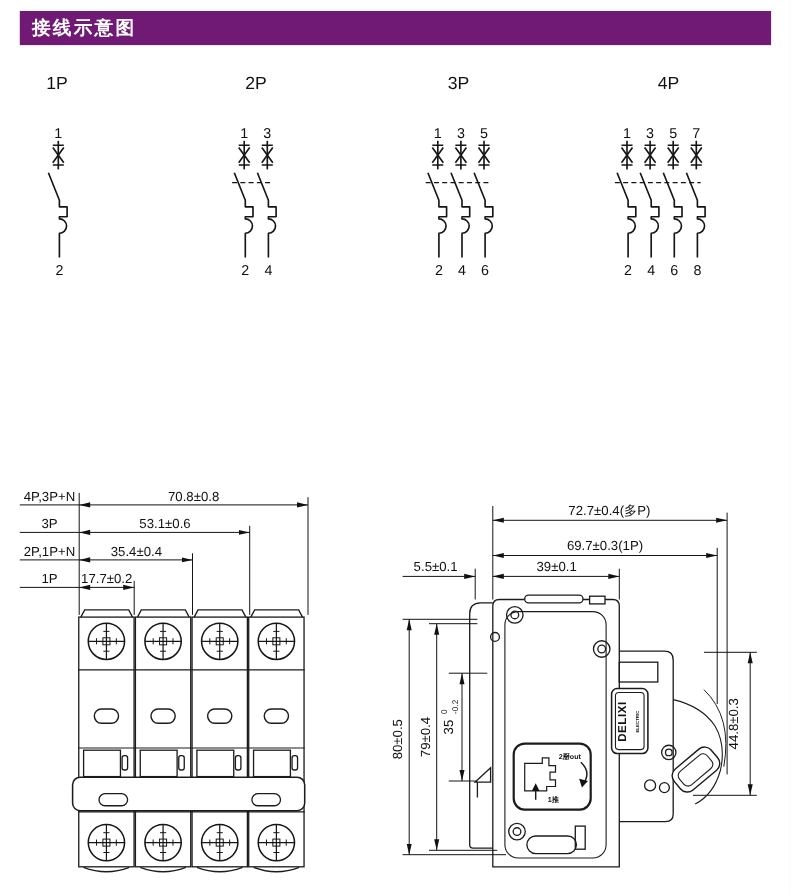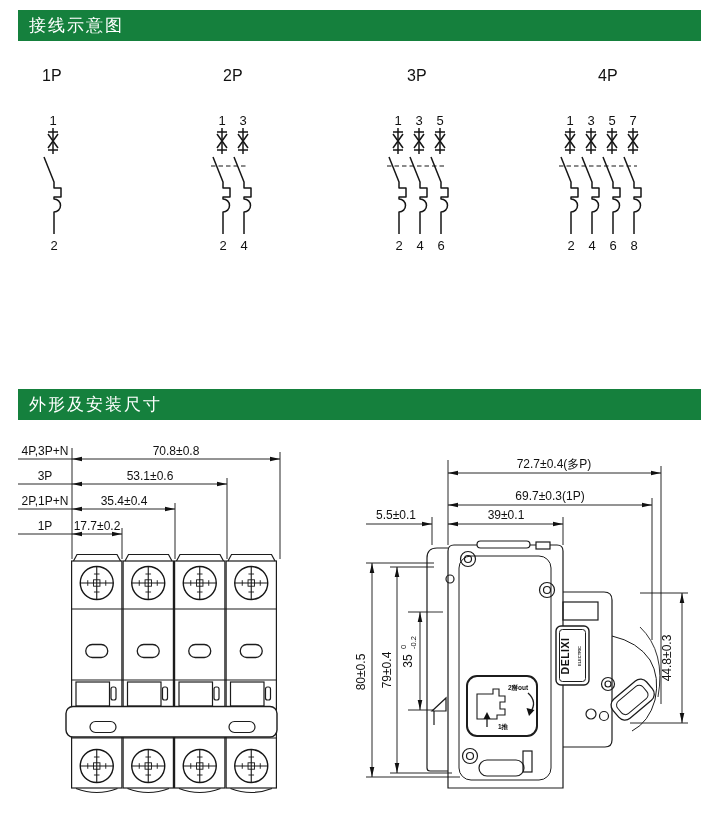--- a/index.html
+++ b/index.html
@@ -1,41 +1,38 @@
 <!DOCTYPE html>
 <html><head>
 <meta charset="utf-8">
 <style>
   html,body{margin:0;padding:0;background:#fff;}
   #page{position:relative;width:719px;height:814px;background:#fff;overflow:hidden;
         border-right:1px solid #d9d9d9;border-bottom:1px solid #e4e4e4;
         font-family:"Liberation Sans","DejaVu Sans",sans-serif;}
-  .bar{position:absolute;left:18px;width:683px;height:31px;background:#15803d;color:#fff;
-       font-weight:normal;font-size:17px;line-height:31px;padding-left:11px;
+  .bar{position:absolute;left:18px;width:683px;height:31px;background:#701a75;color:#fff;
+       font-weight:bold;font-size:17px;line-height:31px;padding-left:11px;
        box-sizing:border-box;letter-spacing:2px;}
   svg{position:absolute;left:0;top:0;}
   .dlabel{font-size:16px;fill:#111;}
   .tn{font-size:13px;fill:#111;text-anchor:middle;}
   .dim{font-size:12px;fill:#111;text-anchor:middle;}
   .dims{font-size:7.5px;fill:#111;}
   .tbl{font-size:12px;fill:#111;text-anchor:middle;}
   .brand{font-size:10.5px;font-weight:bold;letter-spacing:.5px;fill:#111;text-anchor:middle;}
   .brandsub{font-size:4px;font-weight:bold;fill:#111;text-anchor:middle;}
   .tiny{font-size:6.5px;font-weight:bold;fill:#111;text-anchor:middle;}
 </style>
 </head>
 <body>
 
 <div id="page">
 
   <div class="bar" style="top:10px">
     <span>接线示意图</span>
-  </div>
-  <div class="bar" style="top:389px">
-    <span>外形及安装尺寸</span>
   </div>
 
   <svg width="719" height="814" viewBox="0 0 719 814">
     <defs>
       <marker id="de" markerUnits="userSpaceOnUse" markerWidth="12" markerHeight="9" refX="10" refY="4" orient="auto">
         <path d="M0,1.7 L10,4 L0,6.3 Z" fill="#111"></path>
       </marker>
       <marker id="ds" markerUnits="userSpaceOnUse" markerWidth="12" markerHeight="9" refX="0" refY="4" orient="auto">
         <path d="M10,1.7 L0,4 L10,6.3 Z" fill="#111"></path>
       </marker>

